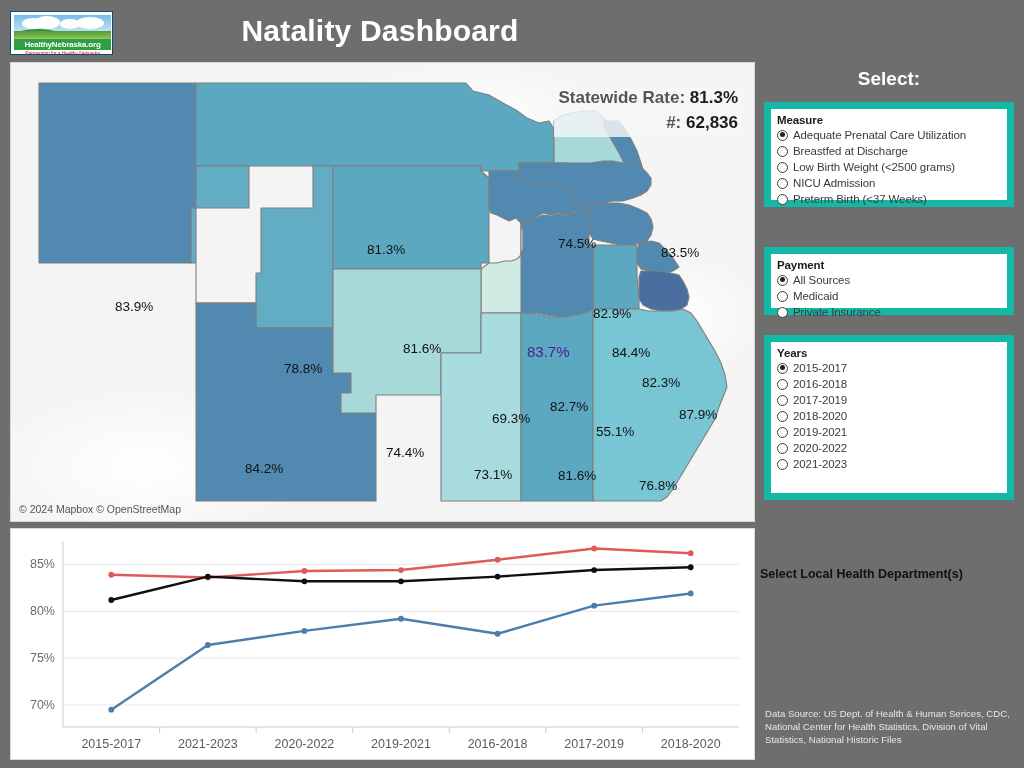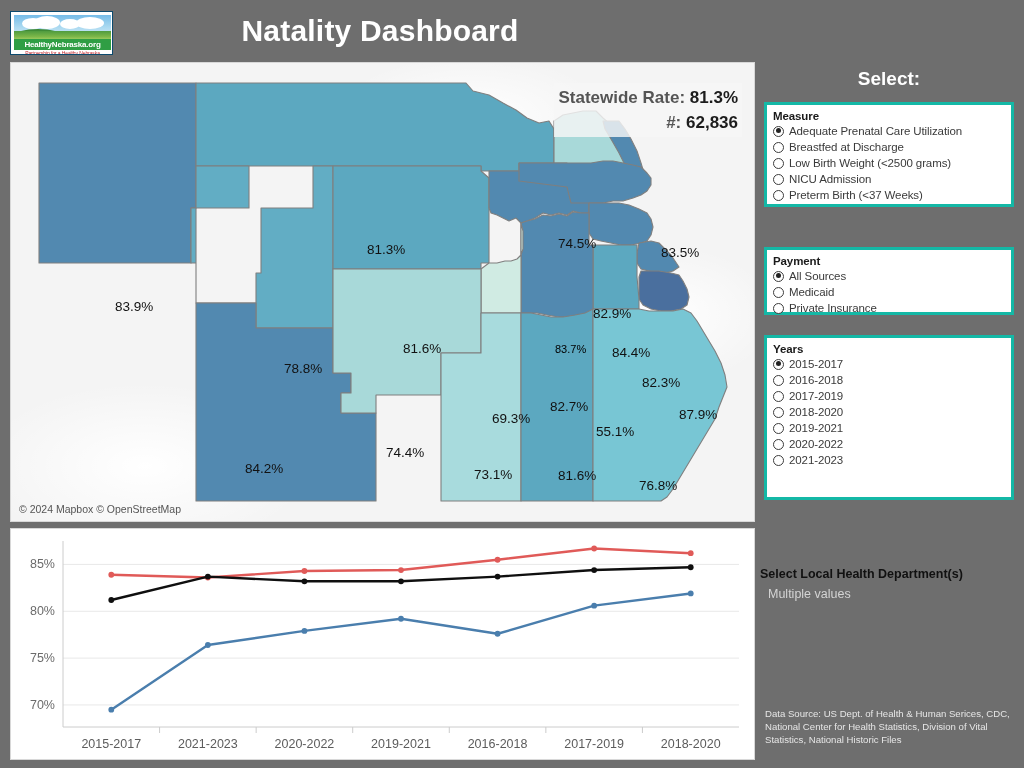--- a/index.html
+++ b/index.html
@@ -87,21 +87,21 @@
   .chart-svg { position: absolute; left: 0; top: 0; }
 
   
   .sidebar { position: absolute; left: 760px; top: 62px; width: 258px; height: 700px; }
   .select-title {
     position: absolute; left: 0; top: 6px; width: 258px; text-align: center;
     color: #ffffff; font-size: 19px; font-weight: bold;
   }
   .card {
     position: absolute; left: 4px; width: 250px;
-    background: #ffffff; border: 3px solid #14b8a6; box-sizing: border-box;
+    background: #ffffff; border: 7px solid #14b8a6; box-sizing: border-box;
     padding: 5px 6px 6px 6px;
   }
   #card-measure { top: 40px; height: 105px; }
   #card-payment { top: 185px; height: 68px; }
   #card-years   { top: 273px; height: 165px; }
   .card-head {
     color: #1a1a1a; font-size: 11.5px; font-weight: bold; margin: 0 0 1px 0;
     letter-spacing: -0.1px;
   }
   .radio-row {
@@ -200,21 +200,21 @@
     </svg>
 
     <div>
       <span style="position:absolute;left:104px;top:236px;font-size:13.5px;color:#121212;">83.9%</span>
       <span style="position:absolute;left:356px;top:179px;font-size:13.5px;color:#121212;">81.3%</span>
       <span style="position:absolute;left:547px;top:173px;font-size:13.5px;color:#121212;">74.5%</span>
       <span style="position:absolute;left:650px;top:182px;font-size:13.5px;color:#121212;">83.5%</span>
       <span style="position:absolute;left:273px;top:298px;font-size:13.5px;color:#121212;">78.8%</span>
       <span style="position:absolute;left:392px;top:278px;font-size:13.5px;color:#121212;">81.6%</span>
       <span style="position:absolute;left:582px;top:243px;font-size:13.5px;color:#121212;">82.9%</span>
-      <span style="position:absolute;left:544px;top:280px;font-size:11px;color:#000000;">83.7%</span>
+      <span style="position:absolute;left:516px;top:280px;font-size:15px;color:#4c1d95;">83.7%</span>
       <span style="position:absolute;left:601px;top:282px;font-size:13.5px;color:#121212;">84.4%</span>
       <span style="position:absolute;left:631px;top:312px;font-size:13.5px;color:#121212;">82.3%</span>
       <span style="position:absolute;left:636px;top:344px;font-size:13.5px;color:#121212;margin-left:32px;">87.9%</span>
       <span style="position:absolute;left:585px;top:361px;font-size:13.5px;color:#121212;">55.1%</span>
       <span style="position:absolute;left:539px;top:336px;font-size:13.5px;color:#121212;">82.7%</span>
       <span style="position:absolute;left:481px;top:348px;font-size:13.5px;color:#121212;">69.3%</span>
       <span style="position:absolute;left:234px;top:398px;font-size:13.5px;color:#121212;">84.2%</span>
       <span style="position:absolute;left:375px;top:382px;font-size:13.5px;color:#121212;">74.4%</span>
       <span style="position:absolute;left:463px;top:404px;font-size:13.5px;color:#121212;">73.1%</span>
       <span style="position:absolute;left:547px;top:405px;font-size:13.5px;color:#121212;">81.6%</span>
@@ -363,18 +363,17 @@
             <span class="radio-label">2020-2022</span>
           </div>
           <div class="radio-row">
             <span class="radio"></span>
             <span class="radio-label">2021-2023</span>
           </div>
         </div>
     </div>
 
     <div class="lhd-title">Select Local Health Department(s)</div>
-    <div class="lhd-value">Multiple values</div>
 
     <div class="datasource">Data Source:  US Dept. of Health &amp; Human Serices, CDC, National Center for Health Statistics, Division of Vital Statistics, National Historic Files</div>
   </div>
 
 </div>
 
 </body></html>

